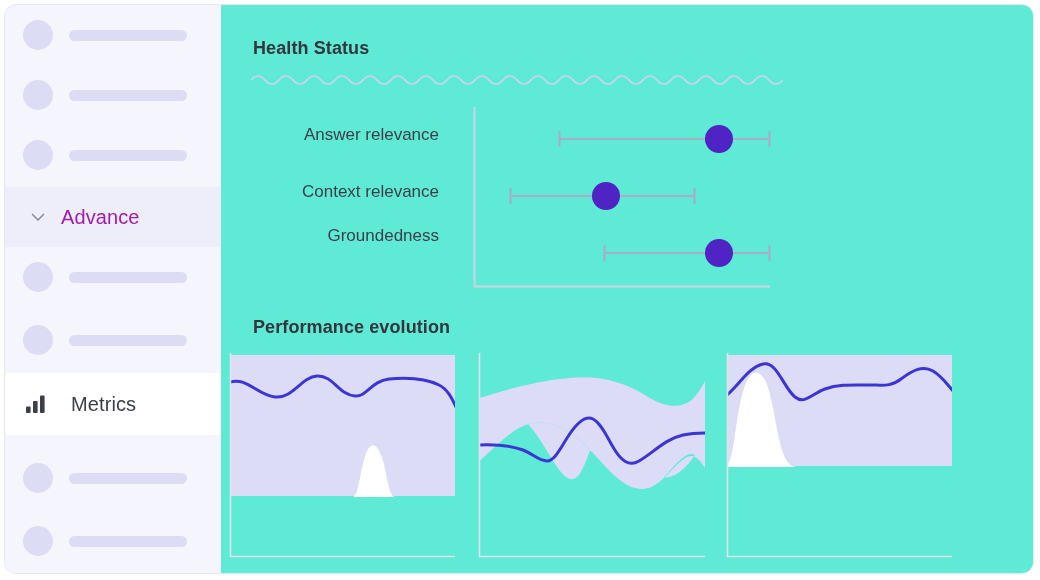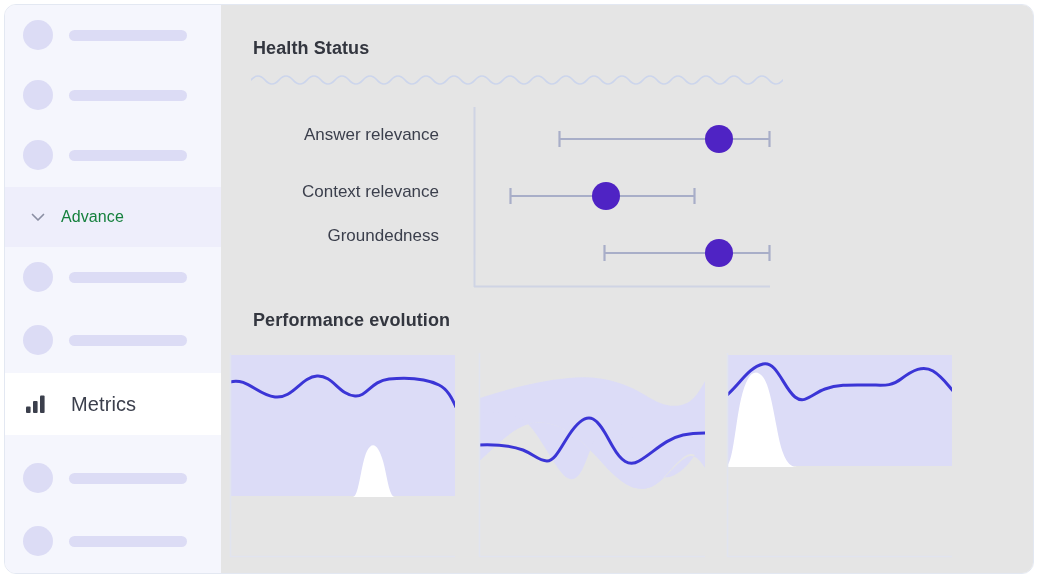--- a/index.html
+++ b/index.html
@@ -32,43 +32,43 @@
     height:11px;border-radius:6px;background:#dcdcf5;
     margin-left:16px;flex:0 0 auto;
   }
   .sb-group{
     position:absolute;left:0;width:216px;height:60px;
     background:#eeeefb;display:flex;align-items:center;padding-left:22px;
     box-sizing:border-box;
   }
   .sb-group .chev{width:22px;height:22px;flex:0 0 auto;display:block;}
   .sb-group .glabel{
-    margin-left:12px;font-size:16px;color:#15803d;letter-spacing:.1px;
+    margin-left:12px;font-size:20px;color:#a21caf;letter-spacing:.1px;
   }
   .sb-active{
     position:absolute;left:0;width:216px;height:62px;
     background:#ffffff;display:flex;align-items:center;padding-left:20px;
     box-sizing:border-box;
     gap:8px;
   }
   .sb-active .micon{width:24px;height:22px;flex:0 0 auto;display:block;}
   .sb-active .mlabel{
     margin-left:14px;font-size:20px;color:#3b3f4c;letter-spacing:.1px;
   }
 
   
   .main{
-    position:absolute;left:216px;top:0;right:0;bottom:0;background:#e5e5e5;
+    position:absolute;left:216px;top:0;right:0;bottom:0;background:#5eead4;
   }
   .h-title{
     position:absolute;font-size:18px;font-weight:bold;color:#33363f;
     letter-spacing:.1px;white-space:nowrap;
   }
   #healthTitle{left:32px;top:33px;}
-  #perfTitle{left:32px;top:305px;}
+  #perfTitle{left:32px;top:312px;}
 
   .wave{position:absolute;left:30px;top:66px;}
 
   .dotplot{position:absolute;left:0;top:96px;width:804px;height:195px;}
   .dp-label{
     position:absolute;right:586px;font-size:17px;color:#3b3f4c;
     white-space:nowrap;text-align:right;
   }
 
   .charts{position:absolute;left:0;top:346px;width:804px;height:212px;}

